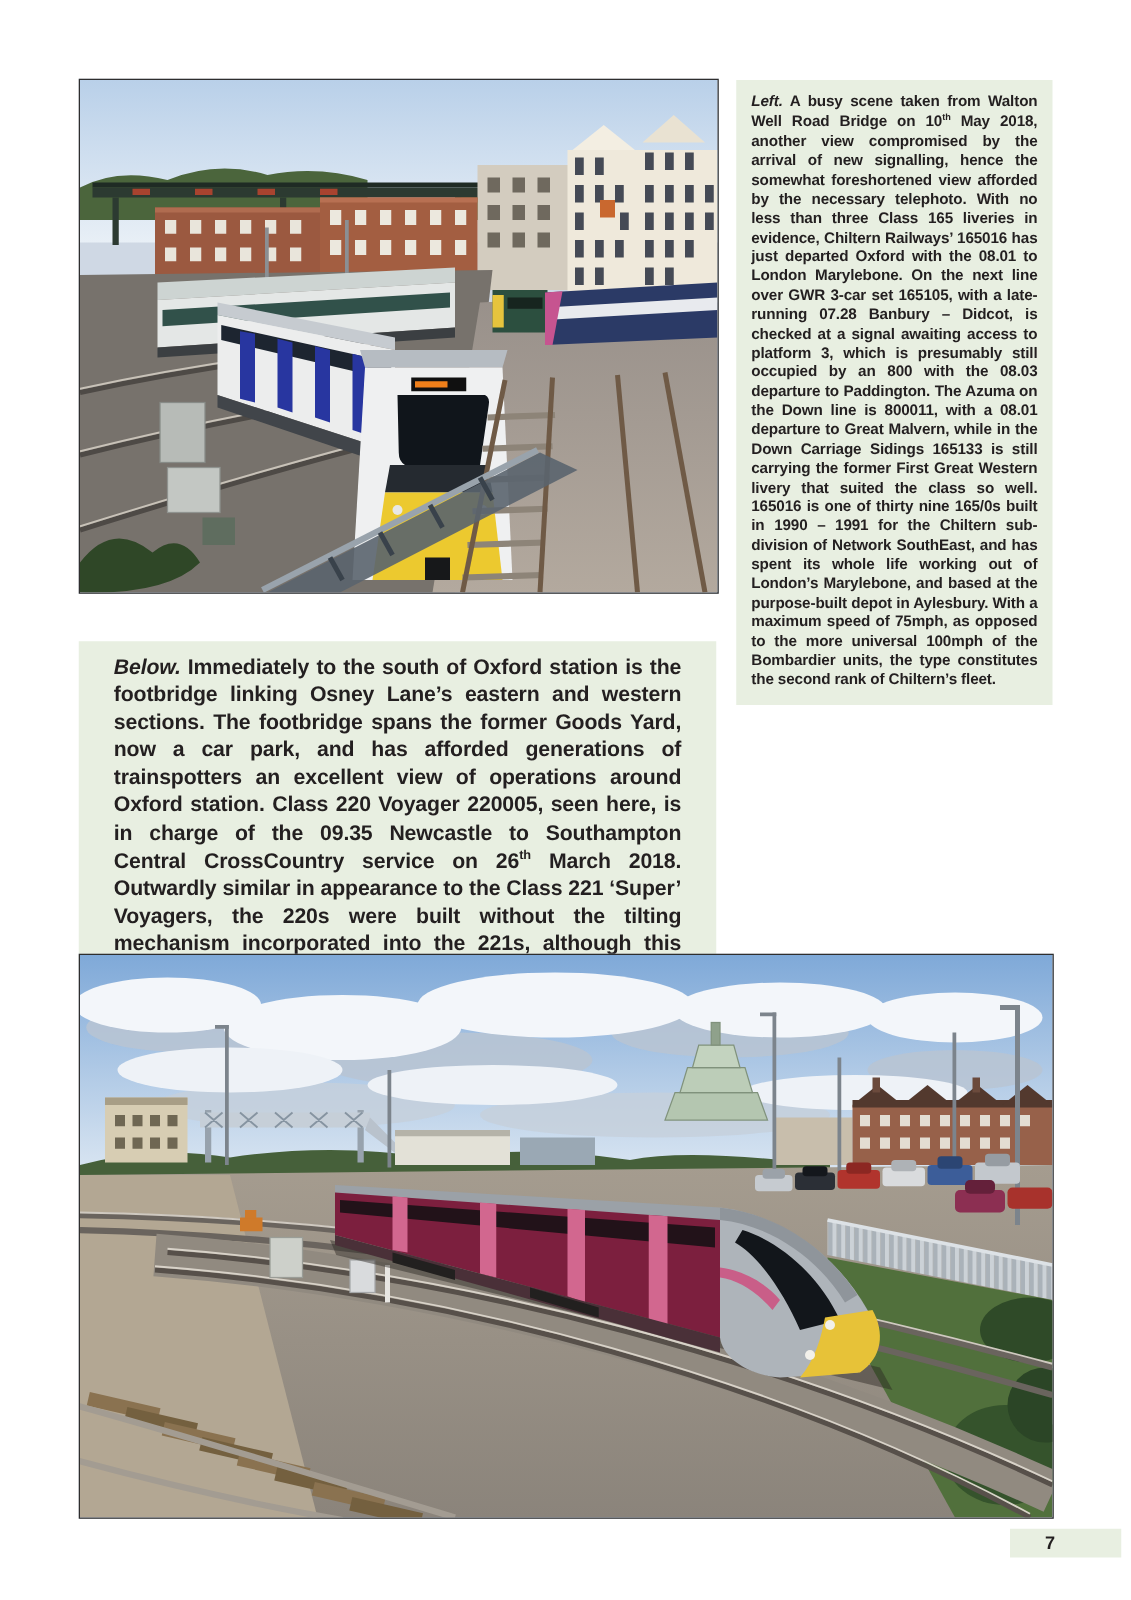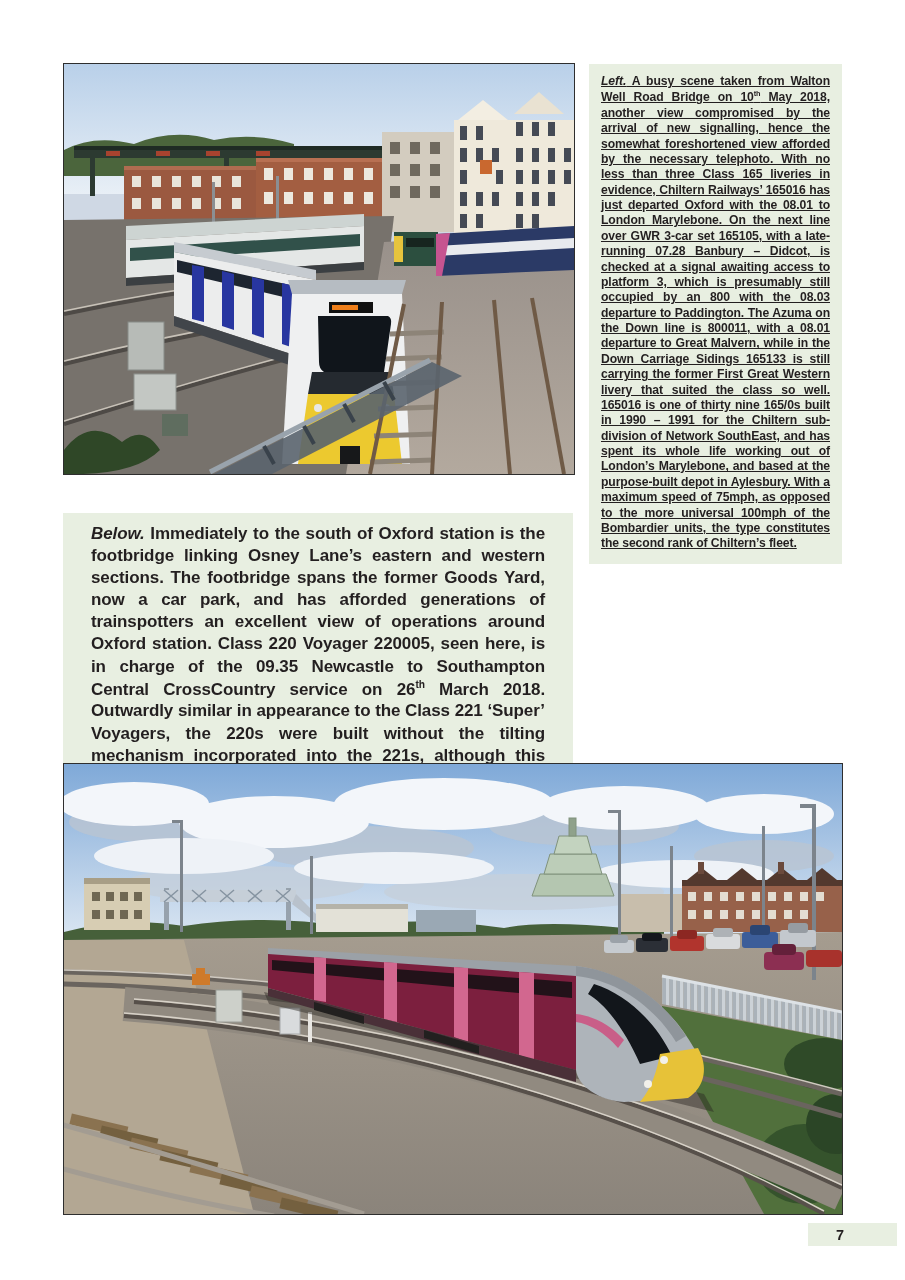--- a/index.html
+++ b/index.html
@@ -8,21 +8,21 @@
 
   .photo { position:absolute; margin:0; border:1px solid #2e2e2e; overflow:hidden; background:#cfd8e4; }
   .photo svg { display:block; width:100%; height:100%; }
   .top-photo { left:63px; top:63px; width:510px; height:410px; }
   .bottom-photo { left:63px; top:763px; width:778px; height:450px; }
 
   .caption { position:absolute; background:#e8efe1; color:#231f20; font-weight:700;
              text-align:justify; box-sizing:border-box; letter-spacing:-0.1px; }
   .caption p { margin:0; }
   .right-col { left:589px; top:64px; width:253px; padding:10px 12px 12px 12px;
-               font-size:12.2px; line-height:1.26;text-decoration:underline; }
+               font-size:12.2px; line-height:1.26; }
   .below-block { left:63px; top:487px; width:510px; height:263px; padding:10px 28px;
                  font-size:17px; line-height:1.3; overflow:hidden;margin-top:26px; }
   .lead { font-style:italic; }
   .sup { font-size:0.6em; vertical-align:super; }
 
   .page-number { position:absolute; left:808px; top:1223px; width:89px; height:23px;
                  background:#e8efe1; color:#231f20; font-weight:700; font-size:14.5px;
                  display:flex; align-items:center; }
   .page-number span { margin-left:28px; }
 </style>

